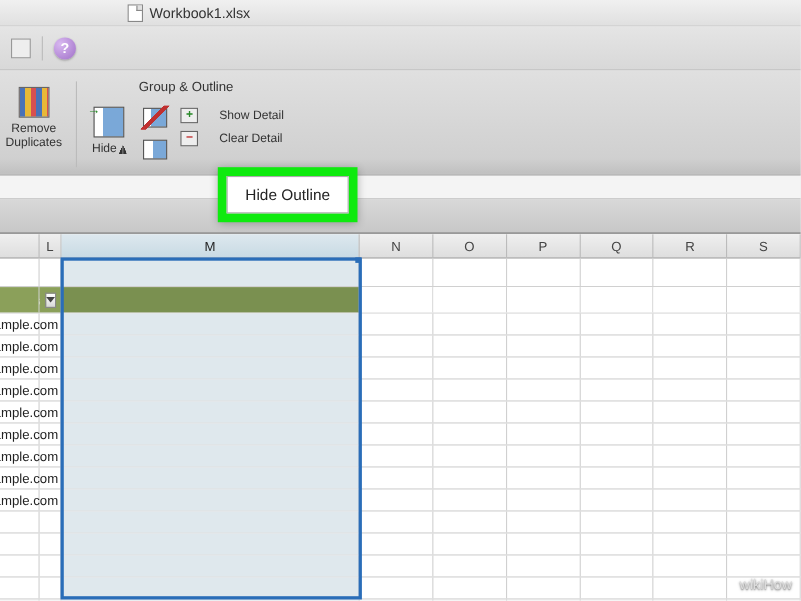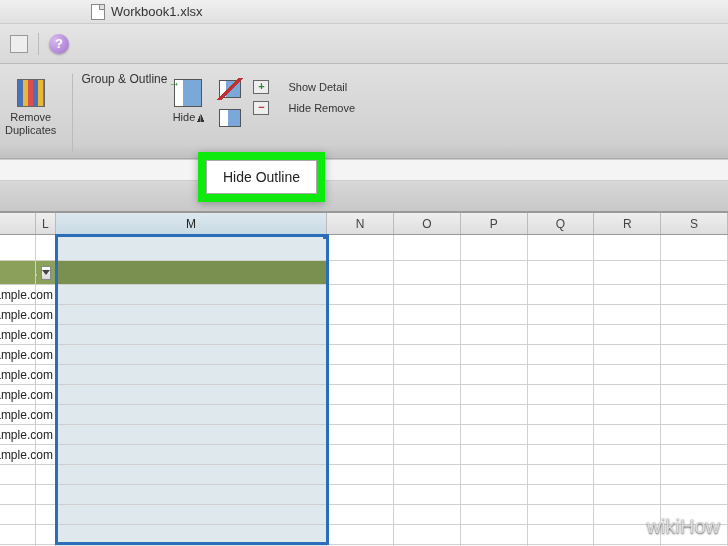--- a/index.html
+++ b/index.html
@@ -9,21 +9,21 @@
   font-size: 11px;
   background: #e8e8e8;
   overflow: hidden;
   position: relative;
 }
 .title-bar {
   height: 24px;
   background: linear-gradient(#f0f0f0, #e0e0e0);
   border-bottom: 1px solid #ccc;
   display: flex; align-items: center;
-  padding-left: 91px;
+  padding-left: 116px;
   gap: 6px;
 }
 .doc-icon {
   width: 14px; height: 16px;
   background: #fff;
   border: 1px solid #888;
   position: relative;
 }
 .doc-icon::after {
   content: ""; position: absolute;
@@ -55,21 +55,21 @@
 .ribbon {
   height: 95px;
   background: linear-gradient(#e0e0e0, #d0d0d0 85%, #c0c0c0);
   border-bottom: 1px solid #aaa;
   display: flex;
   padding: 6px 0 2px;
 }
 .ribbon-group {
   border-right: 1px solid #bbb;
   padding: 0 8px;
-  display: flex; flex-direction: row; align-items: flex-start;
+  display: flex; flex-direction: column; align-items: center;
   justify-content: space-between;
 }
 .ribbon-items {
   display: flex; gap: 6px; align-items: flex-start;
   padding-top: 4px;
 }
 .group-label {
   font-size: 11px; color: #555;
   padding: 2px 0;
 }
@@ -227,21 +227,21 @@
   left: 55px; top: -1px; width: 274px; height: 311px;
   border: 3px solid #2a6db8;
   pointer-events: none;
 }
 .sel-outline::after {
   content:""; position:absolute; right:-2px; top:-3px;
   width:5px; height:5px; background:#2a6db8;
 }
 .watermark {
   position: absolute; right: 8px; bottom: 8px;
-  font-size: 20px; color: #dcdcdc;
+  font-size: 13px; color: #dcdcdc;
   text-shadow: 0 1px 2px rgba(0,0,0,.7);
   z-index: 100;
 }
 </style>
 </head>
 <body>
 
 <div class="title-bar">
   <span class="doc-icon"></span>
   <span class="title-text">Workbook1.xlsx</span>
@@ -285,21 +285,21 @@
           <div class="rbtn-small-icon subtotal-icon" style="width:26px;height:22px"></div>
         </div>
       </div>
       <div class="smallcol" style="padding-top:4px">
         <div class="rbtn-small">
           <span class="rbtn-small-icon show-detail-icon"></span>
           <span>Show Detail</span>
         </div>
         <div class="rbtn-small">
           <span class="rbtn-small-icon hide-detail-icon"></span>
-          <span>Hide Remove</span>
+          <span>Clear Detail</span>
         </div>
       </div>
     </div>
   </div>
 </div>
 
 <div class="highlight-box">
   <div class="highlight-inner">
     <span>Hide Outline</span>
   </div>

